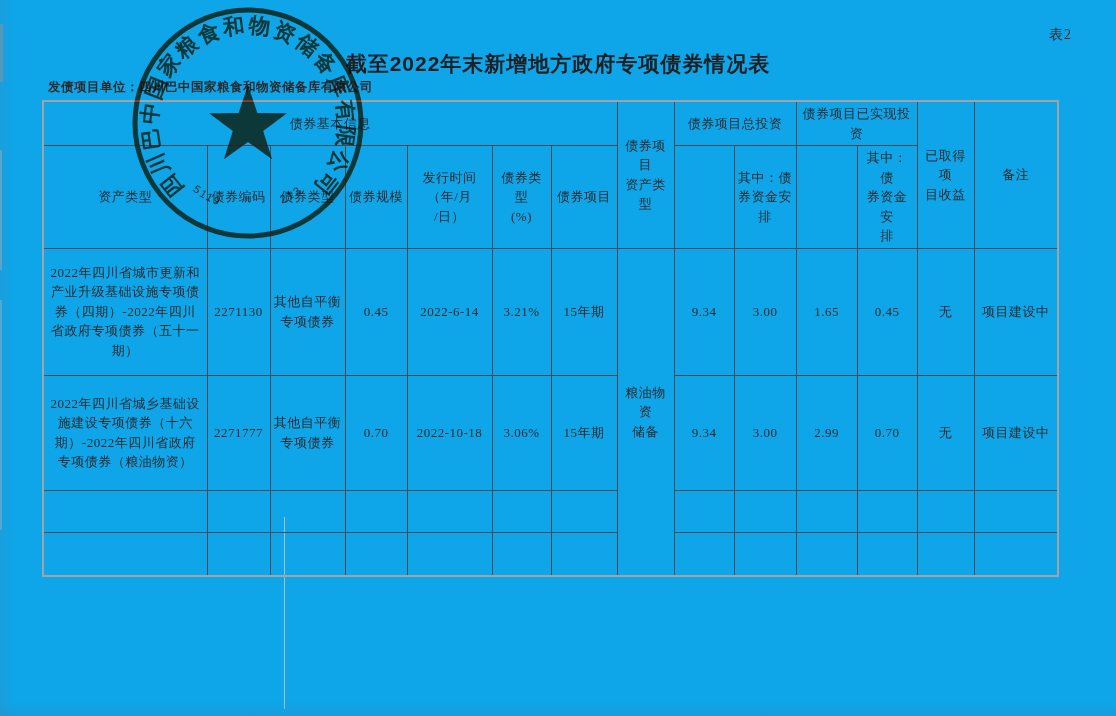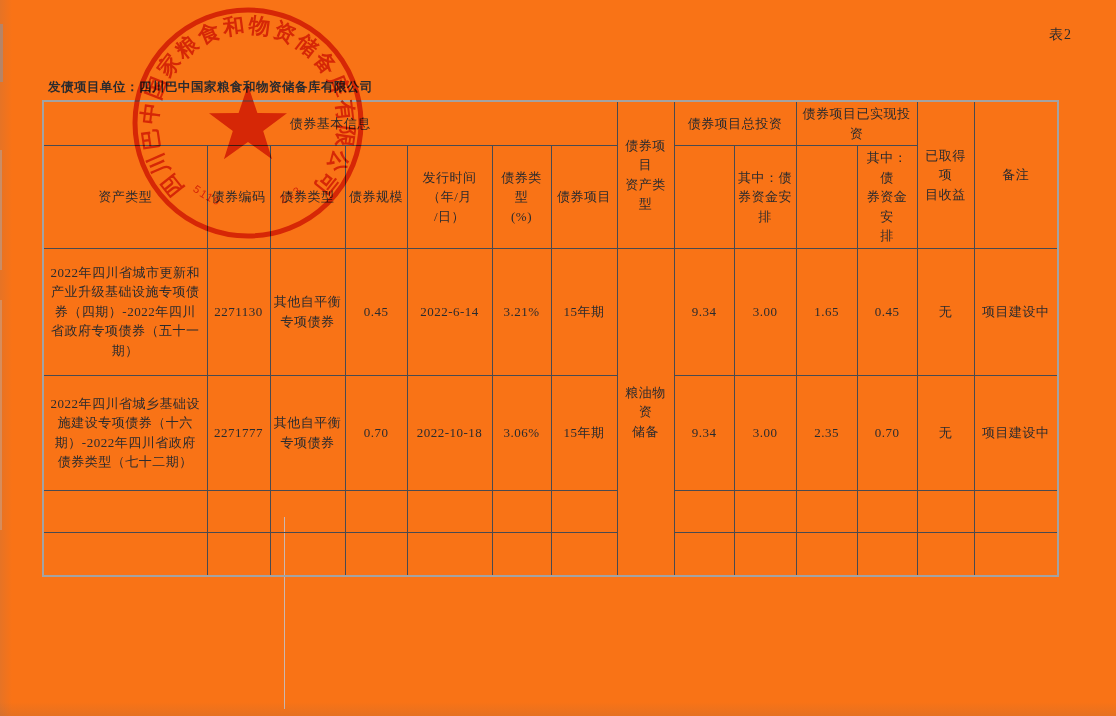--- a/index.html
+++ b/index.html
@@ -1,18 +1,18 @@
 <!DOCTYPE html>
 <html><head>
 <meta charset="utf-8">
 <style>
   html,body{margin:0;padding:0;background:#e9e9ec;}
   .page{
     position:relative;width:1116px;height:716px;overflow:hidden;
-    background:#f97316;
+    background:#0ea5e9;
     font-family:"Liberation Serif", serif;
     color:#2b2b2e;
   }
   
   .edge-shade{position:absolute;left:0;top:0;width:12px;height:100%;
     background:linear-gradient(to right, rgba(110,115,130,.14), rgba(110,115,130,0));}
   .edge-dash1{position:absolute;left:0;top:24px;width:3px;height:58px;background:#8d929e;opacity:.55;}
   .edge-dash2{position:absolute;left:0;top:150px;width:2px;height:120px;background:#a7acb8;opacity:.45;}
   .edge-dash3{position:absolute;left:0;top:300px;width:2px;height:230px;background:#b8bcc6;opacity:.35;}
   .bottom-shade{position:absolute;left:0;bottom:0;width:100%;height:14px;
@@ -51,20 +51,21 @@
 <div class="page">
 
   <div class="edge-shade"></div>
   <div class="edge-dash1"></div>
   <div class="edge-dash2"></div>
   <div class="edge-dash3"></div>
   <div class="scan-vline"></div>
   <div class="bottom-shade"></div>
 
   <div class="tag">表2</div>
+  <div class="title">截至2022年末新增地方政府专项债券情况表</div>
   <div class="issuer-line"><span>发债项目单位：</span><span>四川巴中国家粮食和物资储备库有限公司</span></div>
 
   <table class="sheet">
     <colgroup>
       <col style="width:164px">
         <col style="width:63px">
         <col style="width:75px">
         <col style="width:62px">
       <col style="width:85px">
         <col style="width:59px">
@@ -128,31 +129,31 @@
       <td>3.00</td>
       <td>1.65</td>
       <td>0.45</td>
       <td>无</td>
       <td>项目建设中</td>
     </tr>
     <tr class="r2">
       <td>2022年四川省城乡基础设
 施建设专项债券（十六
 期）-2022年四川省政府
-债券类型（七十二期）</td>
+专项债券（粮油物资）</td>
       <td>2271777</td>
       <td>其他自平衡
 专项债券</td>
       <td>0.70</td>
       <td>2022-10-18</td>
       <td>3.06%</td>
       <td>15年期</td>
       <td>9.34</td>
       <td>3.00</td>
-      <td>2.35</td>
+      <td>2.99</td>
       <td>0.70</td>
       <td>无</td>
       <td>项目建设中</td>
     </tr>
     <tr class="r3">
       <td></td>
           <td></td>
       <td></td>
           <td></td>
       <td></td>

